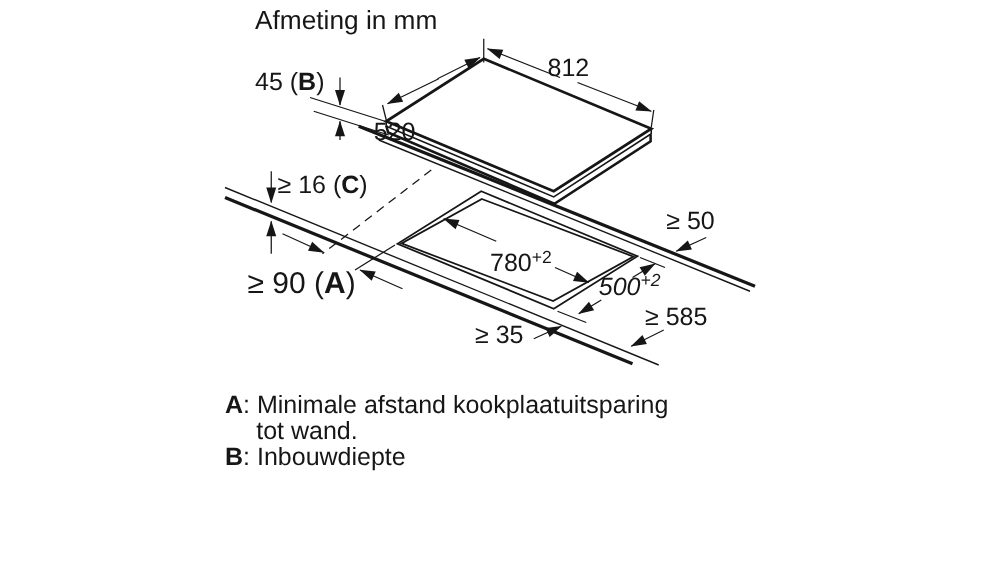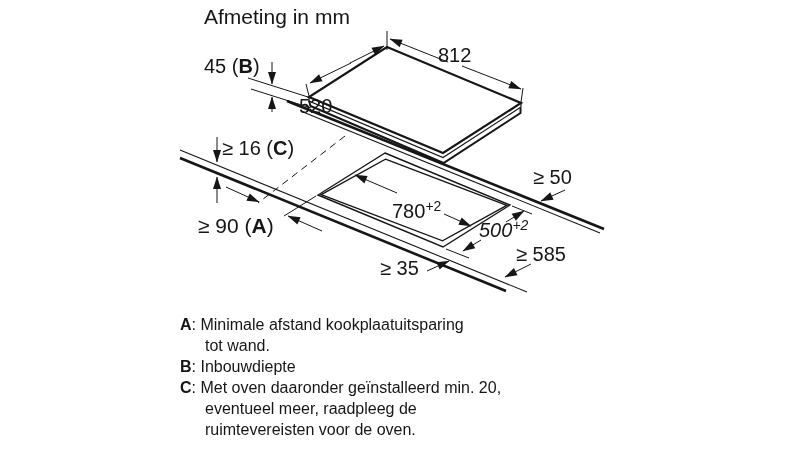--- a/index.html
+++ b/index.html
@@ -6,21 +6,21 @@
   #stage{
     position:relative;width:800px;height:450px;background:#ffffff;
     font-family:"Liberation Sans","DejaVu Sans",sans-serif;color:#161616;
     overflow:hidden;
   }
   #lineart{position:absolute;left:0;top:0;}
   .lbl{position:absolute;white-space:nowrap;font-size:20px;line-height:1.1;color:#161616;}
   .lbl b{font-weight:700;}
   .sup{font-size:14px;position:relative;top:-7px;letter-spacing:0;}
   #title{font-size:21px;margin-left:24px;}
-  #legend{position:absolute;left:180px;top:314px;font-size:16px;line-height:21px;width:460px;}
+  #legend{position:absolute;left:180px;top:314px;font-size:20px;line-height:21px;width:460px;}
   .lg-item{padding-left:25px;}
   .lg-first{margin-left:-25px;}
   .lg-letter{font-weight:700;}
 </style>
 </head>
 <body>
 
 <div id="stage">
 
   <svg id="lineart" width="800" height="450" viewBox="0 0 800 450">
@@ -116,40 +116,35 @@
   <div id="title" class="lbl" style="left:180px;top:5px;">Afmeting in mm</div>
 
   <div class="lbl" style="left:204px;top:55px;"><span>45 (</span><b>B</b><span>)</span></div>
 
   <div class="lbl" style="left:299px;top:51px;margin-top:44px;">520</div>
 
   <div class="lbl" style="left:438px;top:44px;">812</div>
 
   <div class="lbl" style="left:222px;top:137px;"><span>≥ 16 (</span><b>C</b><span>)</span></div>
 
-  <div class="lbl" style="left:198px;top:214px;font-size:21px;text-align:center;"><span>≥ 90 (</span><b>A</b><span>)</span></div>
+  <div class="lbl" style="left:198px;top:214px;font-size:24px;text-align:center;"><span>≥ 90 (</span><b>A</b><span>)</span></div>
 
   <div class="lbl" style="left:392px;top:200px;"><span>780</span><span class="sup">+2</span></div>
 
   <div class="lbl" style="left:479px;top:219px;font-style:italic;"><span>500</span><span class="sup">+2</span></div>
 
   <div class="lbl" style="left:533px;top:166px;">≥ 50</div>
 
   <div class="lbl" style="left:516px;top:243px;text-align:center;">≥ 585</div>
 
   <div class="lbl" style="left:380px;top:257px;">≥ 35</div>
 
   <div id="legend">
     <div class="lg-item">
       <div class="lg-line lg-first"><span class="lg-letter">A</span><span>: </span><span>Minimale afstand kookplaatuitsparing</span></div>
       <div class="lg-line">tot wand.</div>
     </div>
     <div class="lg-item">
       <div class="lg-line lg-first"><span class="lg-letter">B</span><span>: </span><span>Inbouwdiepte</span></div>
     </div>
-    <div class="lg-item">
-      <div class="lg-line lg-first"><span class="lg-letter">C</span><span>: </span><span>Met oven daaronder geïnstalleerd min. 20,</span></div>
-      <div class="lg-line">eventueel meer, raadpleeg de</div>
-      <div class="lg-line">ruimtevereisten voor de oven.</div>
-    </div>
   </div>
 
 </div>
 
 </body></html>

